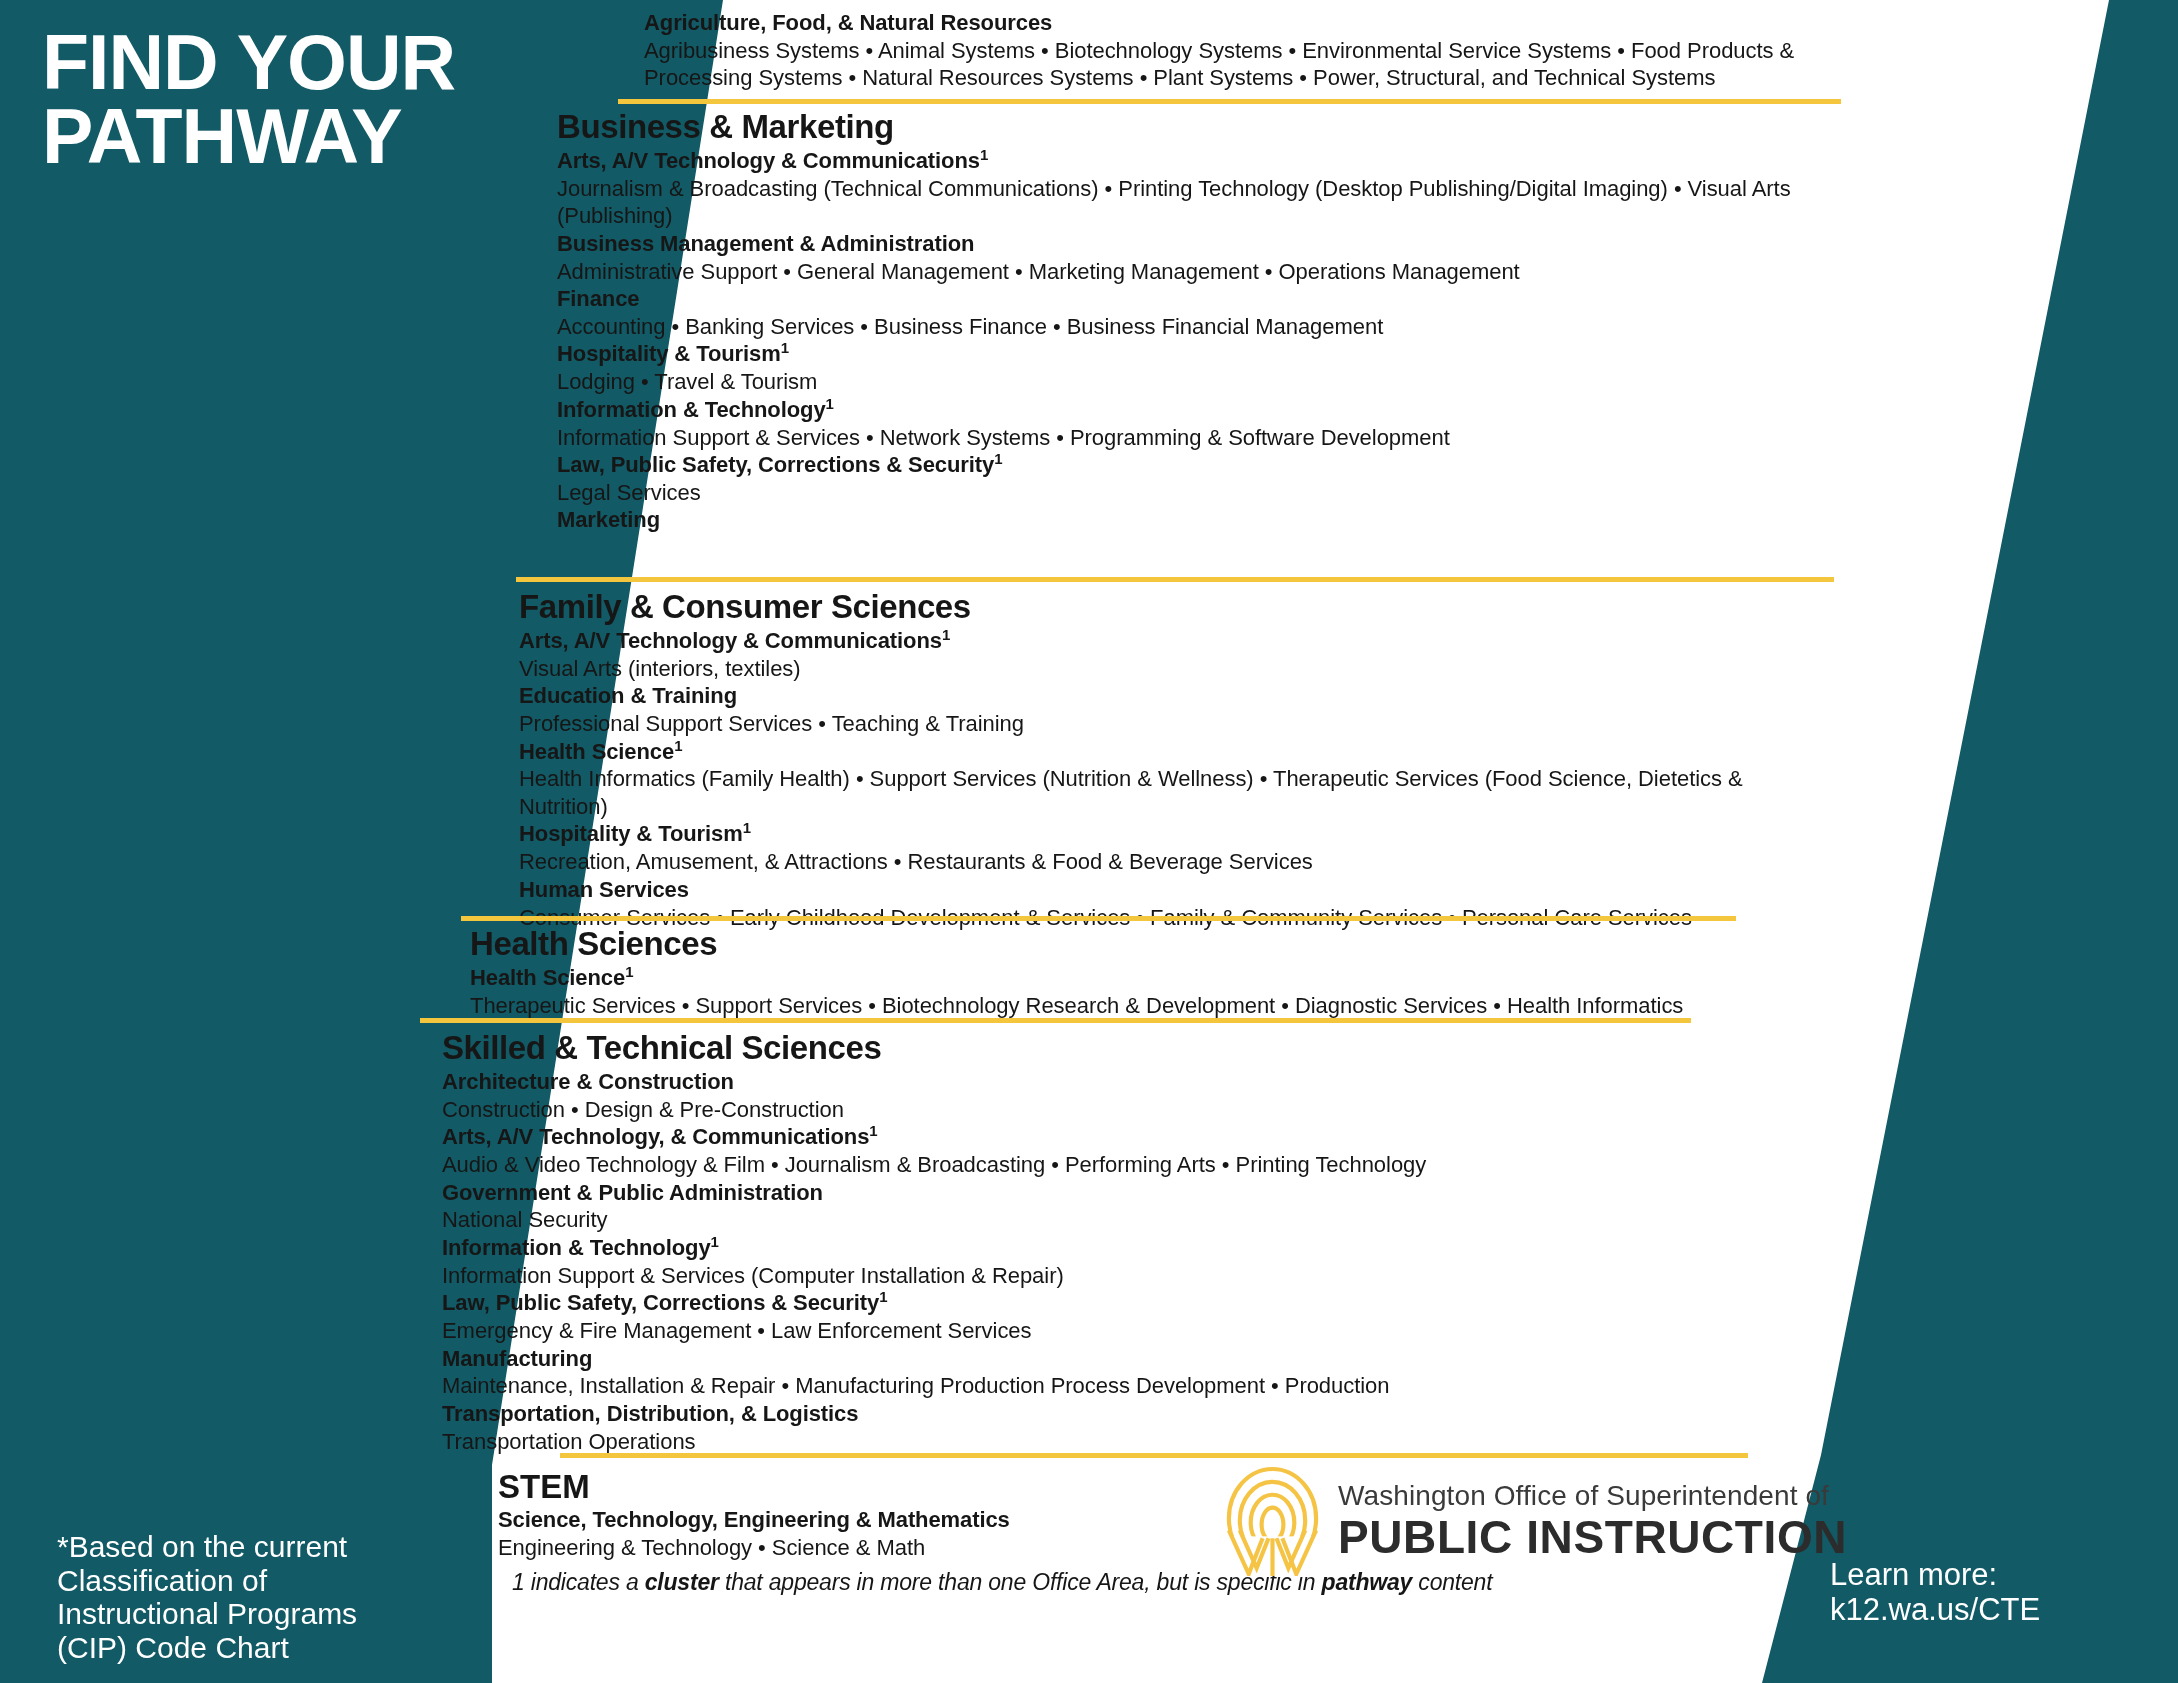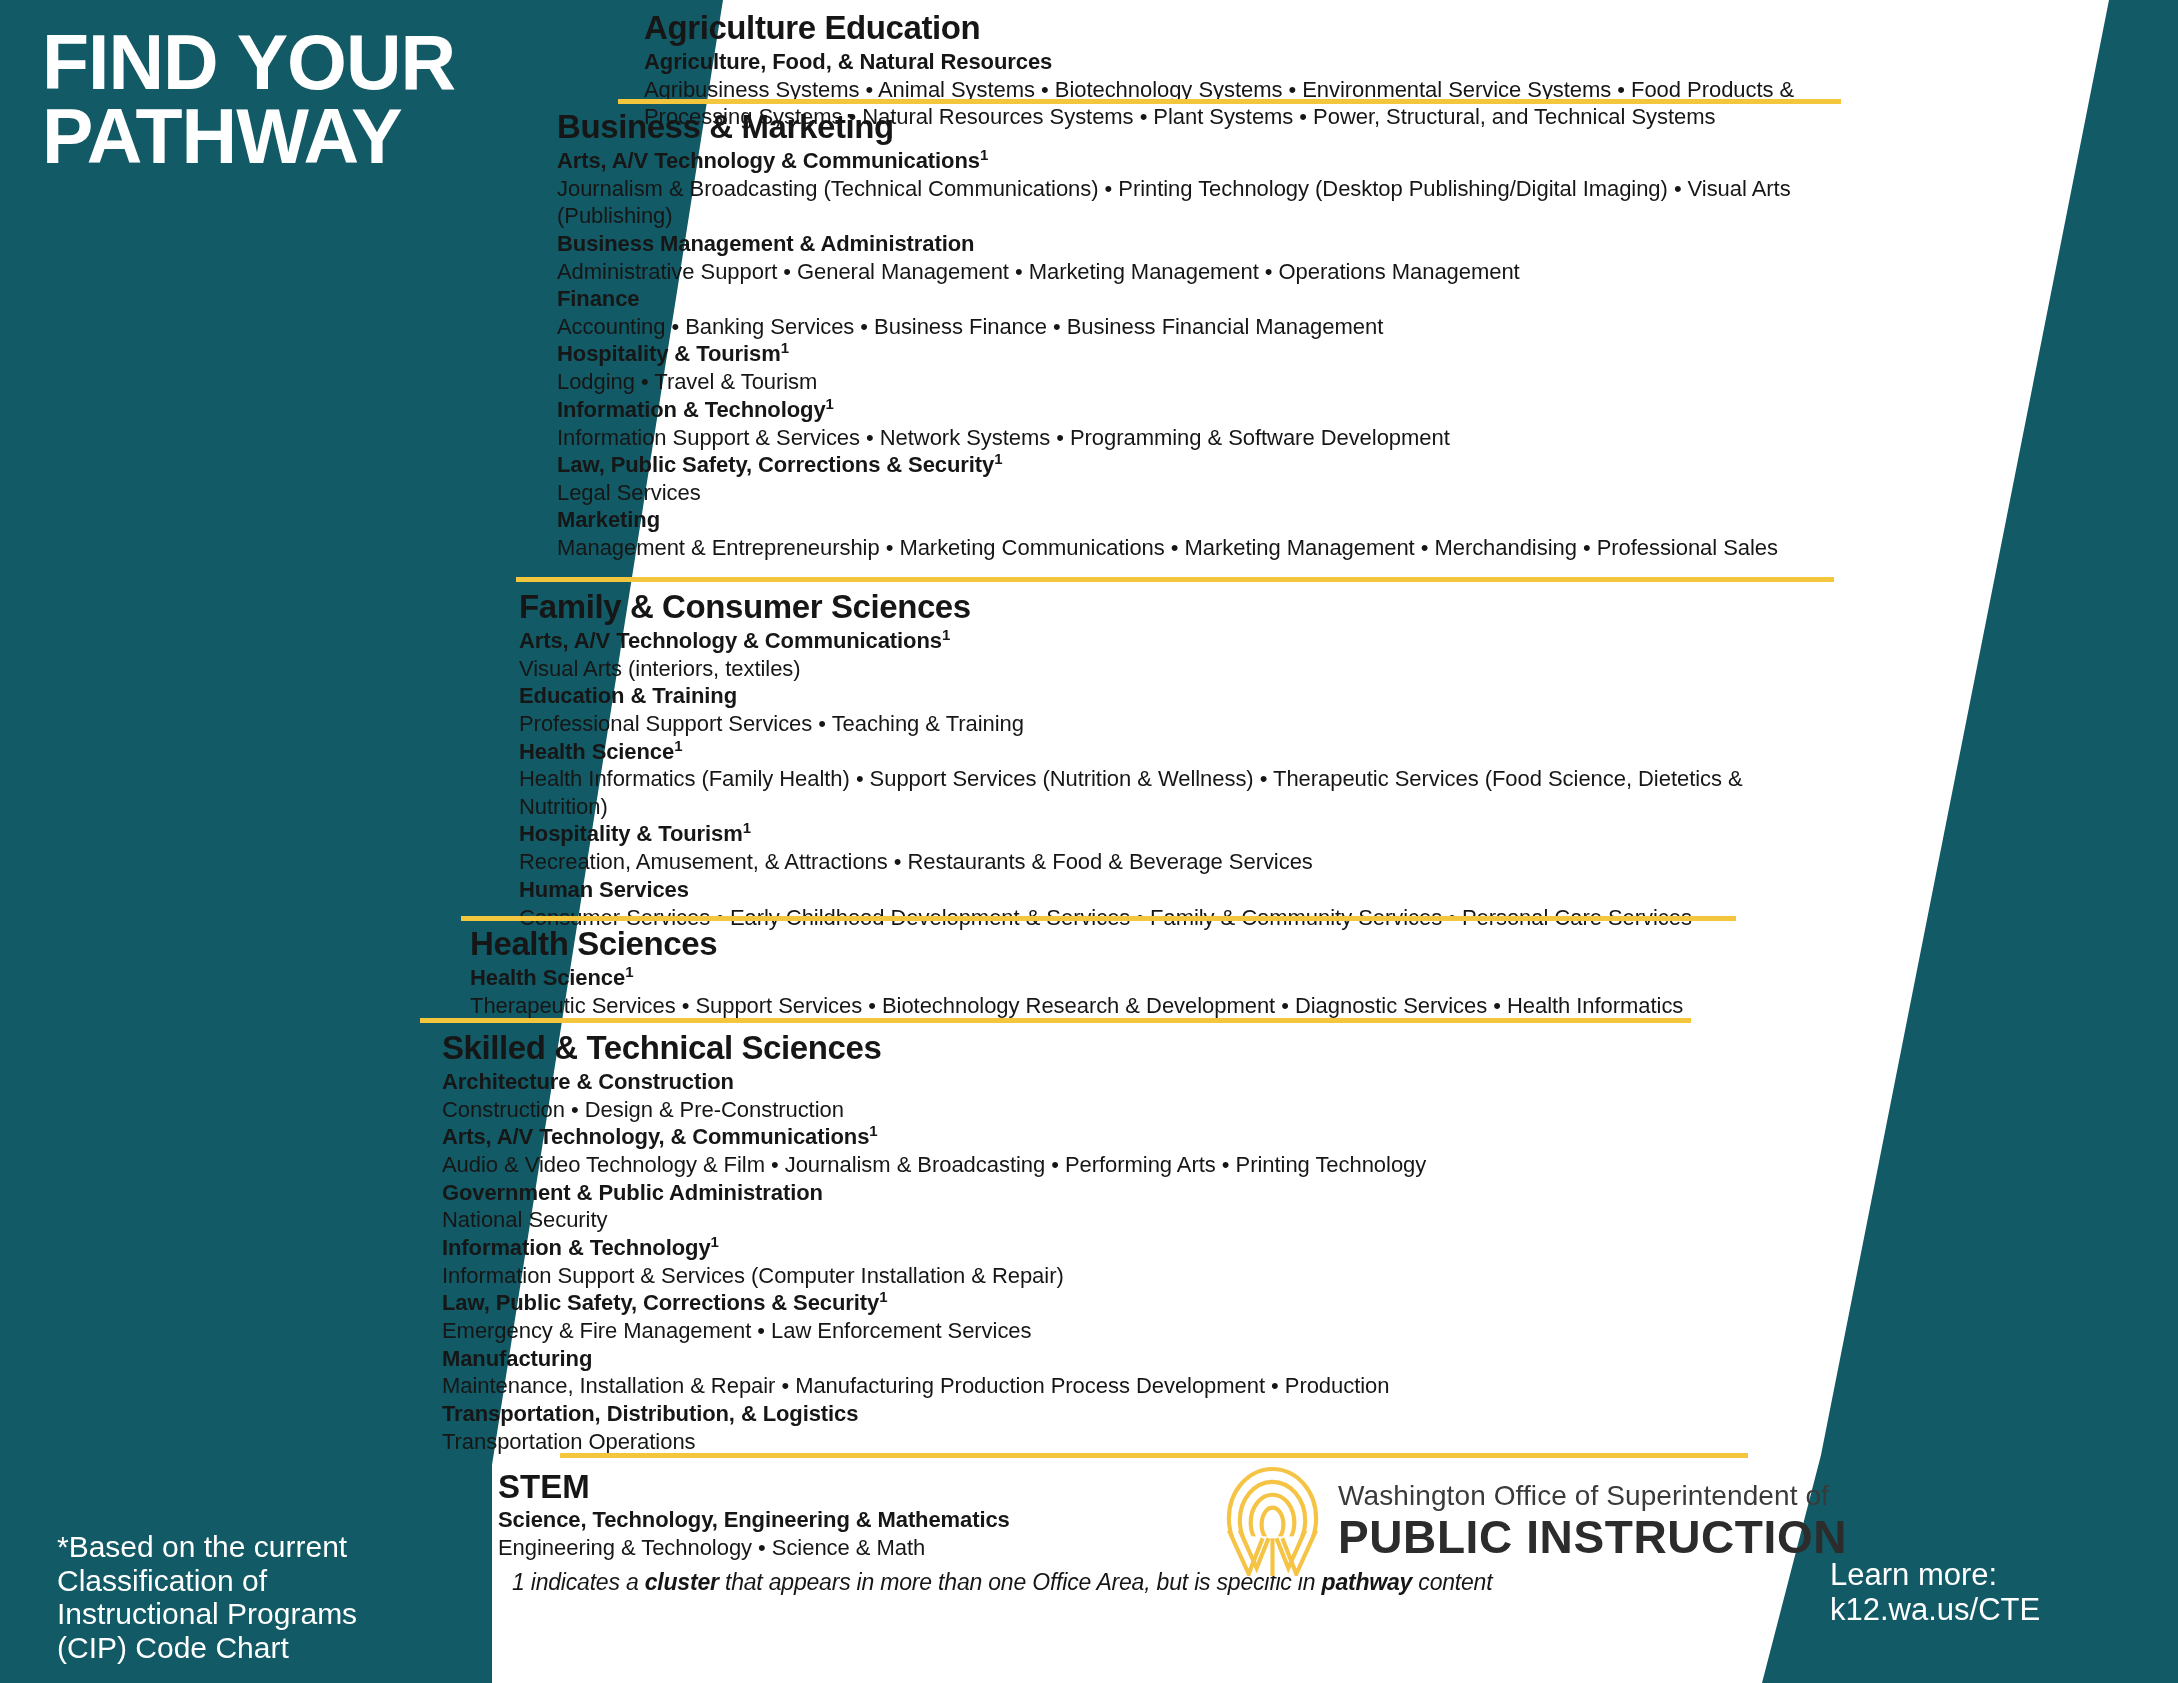--- a/index.html
+++ b/index.html
@@ -184,42 +184,40 @@
     <span class="l">Instructional Programs</span>
     <span class="l">(CIP) Code Chart</span>
   </div>
 
   <div class="learn-more">
     <span class="l">Learn more:</span>
     <span class="l">k12.wa.us/CTE</span>
   </div>
 
   <div class="area" style="left:644px; top:10px; width:1178px;">
-    <div class="area-title">Agriculture Education</div>
     <div class="cluster"><span>Agriculture, Food, &amp; Natural Resources</span></div>
     <div class="pathways">Agribusiness Systems • Animal Systems • Biotechnology Systems • Environmental Service Systems • Food Products &amp; Processing Systems • Natural Resources Systems • Plant Systems • Power, Structural, and Technical Systems</div>
   </div>
   <div class="rule" style="left:618px; top:99px; width:1223px;"></div>
 
   <div class="area" style="left:557px; top:109px; width:1277px;">
     <div class="area-title">Business &amp; Marketing</div>
     <div class="cluster"><span>Arts, A/V Technology &amp; Communications</span><span class="sup">1</span></div>
     <div class="pathways">Journalism &amp; Broadcasting (Technical Communications) • Printing Technology (Desktop Publishing/Digital Imaging) • Visual Arts (Publishing)</div>
     <div class="cluster"><span>Business Management &amp; Administration</span></div>
     <div class="pathways">Administrative Support • General Management • Marketing Management • Operations Management</div>
     <div class="cluster"><span>Finance</span></div>
     <div class="pathways">Accounting • Banking Services • Business Finance • Business Financial Management</div>
     <div class="cluster"><span>Hospitality &amp; Tourism</span><span class="sup">1</span></div>
     <div class="pathways">Lodging • Travel &amp; Tourism</div>
     <div class="cluster"><span>Information &amp; Technology</span><span class="sup">1</span></div>
     <div class="pathways">Information Support &amp; Services • Network Systems • Programming &amp; Software Development</div>
     <div class="cluster"><span>Law, Public Safety, Corrections &amp; Security</span><span class="sup">1</span></div>
     <div class="pathways">Legal Services</div>
     <div class="cluster"><span>Marketing</span></div>
-    <div class="pathways">Management &amp; Entrepreneurship • Marketing Communications • Marketing Management • Merchandising • Professional Sales</div>
   </div>
   <div class="rule" style="left:516px; top:577px; width:1318px;"></div>
 
   <div class="area" style="left:503px; top:589px; width:1238px;margin-left:16px;">
     <div class="area-title">Family &amp; Consumer Sciences</div>
     <div class="cluster"><span>Arts, A/V Technology &amp; Communications</span><span class="sup">1</span></div>
     <div class="pathways">Visual Arts (interiors, textiles)</div>
     <div class="cluster"><span>Education &amp; Training</span></div>
     <div class="pathways">Professional Support Services • Teaching &amp; Training</div>
     <div class="cluster"><span>Health Science</span><span class="sup">1</span></div>

